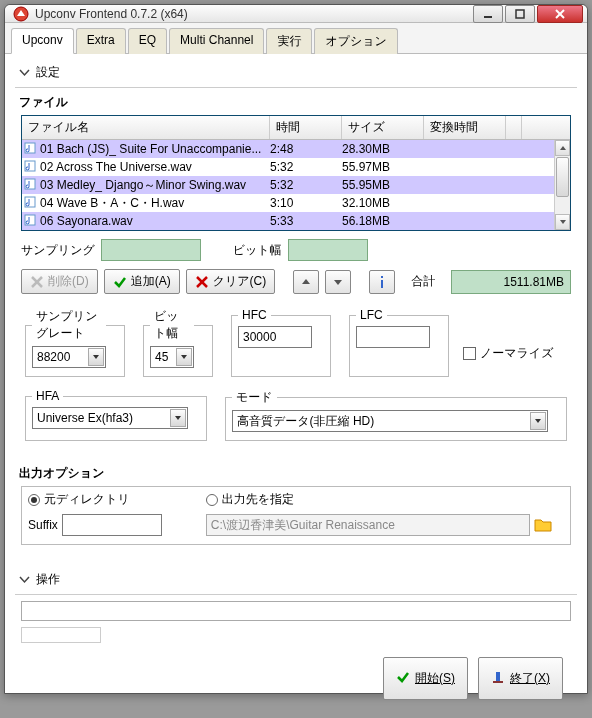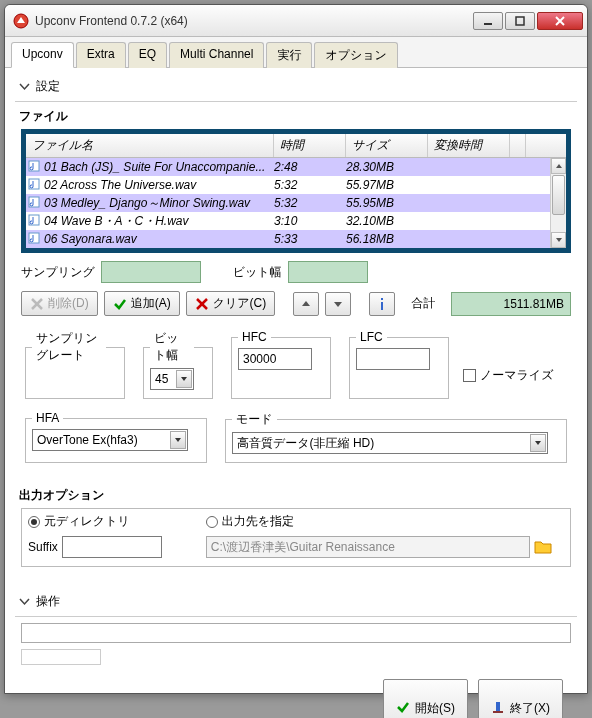--- a/index.html
+++ b/index.html
@@ -1,32 +1,32 @@
 <!DOCTYPE html>
 <html><head>
 <meta charset="utf-8">
 <style>
 * { box-sizing: border-box; font-family: "MS UI Gothic", Tahoma, sans-serif; font-size: 12px; }
 body { margin: 0; background: #9a9a9a; width: 592px; height: 718px; overflow: hidden; }
 .window { position: absolute; left: 4px; top: 4px; width: 584px; height: 690px; background: #fff; border: 1px solid #555; border-radius: 6px 6px 0 0; box-shadow: 0 2px 10px rgba(0,0,0,.3); }
-.titlebar { height: 32px; background: linear-gradient(#fdfdfd,#e6e6e6); border-bottom: 1px solid #bbb; display: flex; align-items: center; padding: 0 4px 0 8px; border-radius: 6px 6px 0 0; }
+.titlebar { height: 18px; background: linear-gradient(#fdfdfd,#e6e6e6); border-bottom: 1px solid #bbb; display: flex; align-items: center; padding: 0 4px 0 8px; border-radius: 6px 6px 0 0; }
 .titlebar .app-icon { width: 16px; height: 16px; margin-right: 6px; }
 .titlebar .title { flex: 1; color: #333; }
 .win-btns { display: flex; gap: 2px; }
 .win-btn { width: 30px; height: 18px; border: 1px solid #888; border-radius: 2px; display: flex; align-items: center; justify-content: center; background: linear-gradient(#f5f5f5,#d9d9d9); }
 .win-btn.close { width: 46px; background: linear-gradient(#e78,#c9302c); border-color: #a02622; color: #fff; }
 .win-btn svg { display: block; }
 .tabs { display: flex; padding: 4px 6px 0 6px; border-bottom: 1px solid #bbb; background: #f4f4f4; }
 .tab { padding: 4px 10px; border: 1px solid #bbb; border-bottom: none; background: #ece9d8; margin-right: 2px; border-radius: 3px 3px 0 0; position: relative; top: 1px; }
 .tab.active { background: #fff; border-bottom: 1px solid #fff; }
 .content { padding: 0 10px 10px 10px; }
 .acc-hdr { display: flex; align-items: center; gap: 6px; padding: 6px 4px; border-bottom: 1px solid #ccc; margin: 4px 0; }
 .acc-hdr .chev { width: 11px; height: 11px; }
 .group-title { font-weight: bold; margin: 6px 0 4px 4px; }
-.file-panel { border: 5px solid #0c4a6e; background: #fff; margin: 0 6px; font-style: italic; }
+.file-panel { border: 1px solid #0c4a6e; background: #fff; margin: 0 6px; }
 .file-head { display: flex; background: linear-gradient(#fdfdfd,#e9e9e9); border-bottom: 1px solid #bbb; }
 .file-head div { padding: 3px 6px; border-right: 1px solid #ccc; }
 .col-name { width: 248px; }
 .col-time { width: 72px; }
 .col-size { width: 82px; }
 .col-ct { width: 82px; }
 .col-scroll { width: 16px; flex: 0 0 16px; border-right: none; }
 .file-rows { max-height: 90px; overflow: hidden; position: relative; }
 .file-row { display: flex; align-items: center; height: 18px; }
 .file-row.sel { background: #d0c8ff; }
@@ -54,21 +54,21 @@
 .select .arrow-d { width:16px; height:18px; background:linear-gradient(#fdfdfd,#d8d8d8); border:1px solid #aaa; display:flex; align-items:center; justify-content:center; margin-right:-3px; }
 .check { display:flex; align-items:center; gap:4px; margin-top:18px; }
 .check .box { width:13px; height:13px; border:1px solid #666; background:#fff; }
 .radio { display:flex; align-items:center; gap:4px; }
 .radio .dot { width:12px; height:12px; border:1px solid #666; border-radius:50%; background:#fff; display:flex; align-items:center; justify-content:center; }
 .radio .dot.on::after { content:""; width:6px; height:6px; background:#333; border-radius:50%; }
 .pathbox { flex:1; height:22px; border:1px solid #aaa; background:#f3f3f3; color:#888; padding:0 4px; display:flex; align-items:center; }
 .folder-icon { width:18px; height:16px; }
 .progress { height:20px; border:1px solid #aaa; background:#fff; margin:6px; }
 .footer { display:flex; justify-content:flex-end; gap:10px; padding:10px 14px; }
-.footer .fbtn { display:flex; align-items:center; gap:5px; padding:20px 12px; border:1px solid #888; background:linear-gradient(#fdfdfd,#e3e3e3); border-radius:2px; }
+.footer .fbtn { display:flex; align-items:center; gap:5px; padding:12px 12px; border:1px solid #888; background:linear-gradient(#fdfdfd,#e3e3e3); border-radius:2px;text-decoration:underline; }
 .status-small { width:80px; height:16px; border:1px solid #ccc; margin:0 6px 4px 6px; }
 </style>
 </head>
 <body>
 
 <div class="window">
   <div class="titlebar">
     <span class="app-icon">
       <svg viewBox="0 0 16 16">
           <circle cx="8" cy="8" r="7" fill="#d43" stroke="#900"></circle>
@@ -237,20 +237,28 @@
       <span class="label">合計</span>
       <span style="flex:1"></span>
       <div class="total-box">
           <span>1511.81MB</span>
         </div>
     </div>
 
     <div class="field-row" style="margin:0 6px">
       <fieldset style="width:100px">
           <legend>サンプリングレート</legend>
+        <div class="select">
+            <span>88200</span>
+            <span class="arrow-d">
+              <svg width="8" height="8">
+                <path d="M1 2 L4 6 L7 2 Z" fill="#333"></path>
+              </svg>
+            </span>
+          </div>
       </fieldset>
       <fieldset style="width:70px">
           <legend>ビット幅</legend>
         <div class="select">
             <span>45</span>
             <span class="arrow-d">
               <svg width="8" height="8">
                 <path d="M1 2 L4 6 L7 2 Z" fill="#333"></path>
               </svg>
             </span>
@@ -270,21 +278,21 @@
       </fieldset>
       <div class="check">
         <div class="box"></div>
         <span>ノーマライズ</span>
       </div>
     </div>
     <div class="field-row" style="margin:0 6px">
       <fieldset style="width:182px">
           <legend>HFA</legend>
         <div class="select">
-            <span>OverTone Ex(hfa3)</span>
+            <span>Universe Ex(hfa3)</span>
             <span class="arrow-d">
               <svg width="8" height="8">
                 <path d="M1 2 L4 6 L7 2 Z" fill="#333"></path>
               </svg>
             </span>
           </div>
       </fieldset>
       <fieldset style="flex:1">
           <legend>モード</legend>
         <div class="select">

